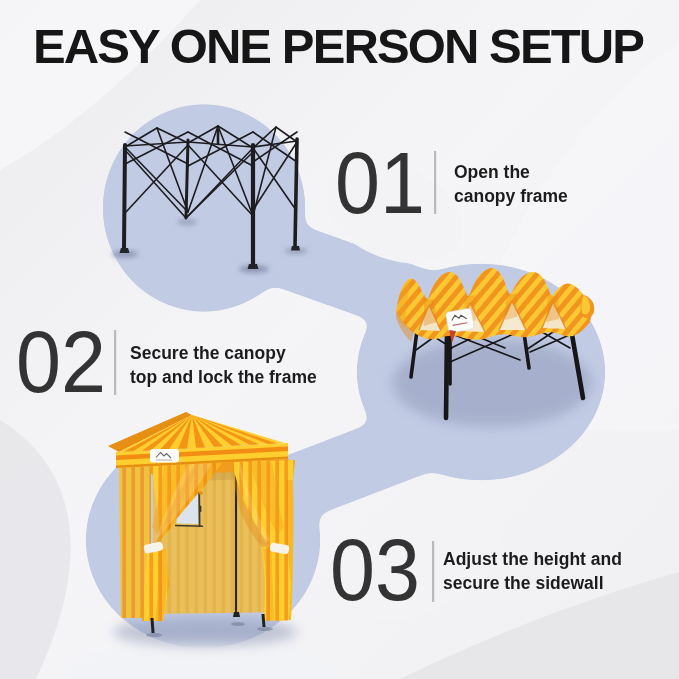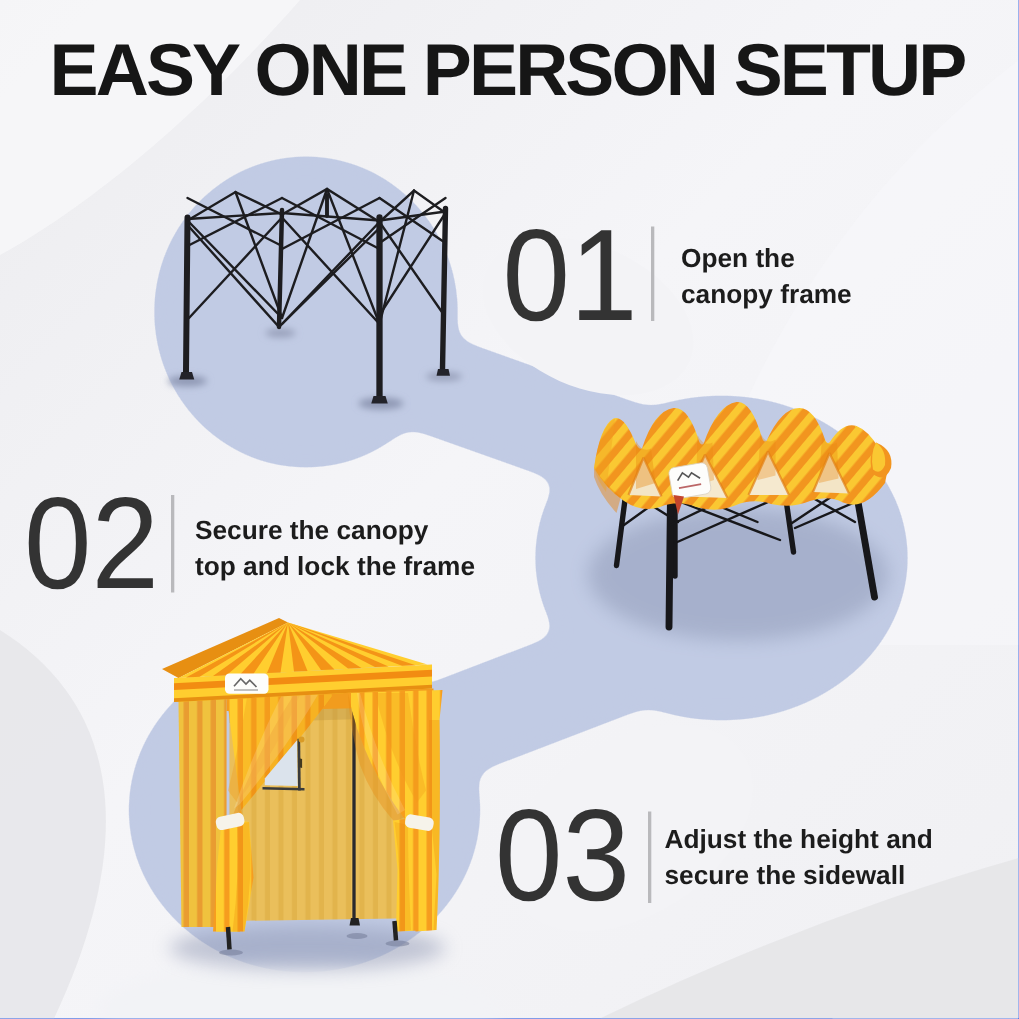--- a/index.html
+++ b/index.html
@@ -1,17 +1,17 @@
 <!DOCTYPE html>
 <html><head>
 <meta charset="utf-8">
 <style>
   html,body{margin:0;padding:0;}
   body{width:679px;height:679px;overflow:hidden;font-family:"Liberation Sans",sans-serif;}
-  #stage{position:relative;width:555px;height:679px;background:#1d4ed8;}
+  #stage{position:relative;width:555px;height:679px;background:#f97316;}
   svg{position:absolute;left:0;top:0;}
   text{font-family:"Liberation Sans",sans-serif;}
 </style>
 </head>
 <body>
 <div id="stage">
 <svg width="679" height="679" viewBox="0 0 679 679">
   <defs>
     <linearGradient id="bg" x1="0" y1="0" x2="1" y2="1">
       <stop offset="0" stop-color="#ececef"></stop>

